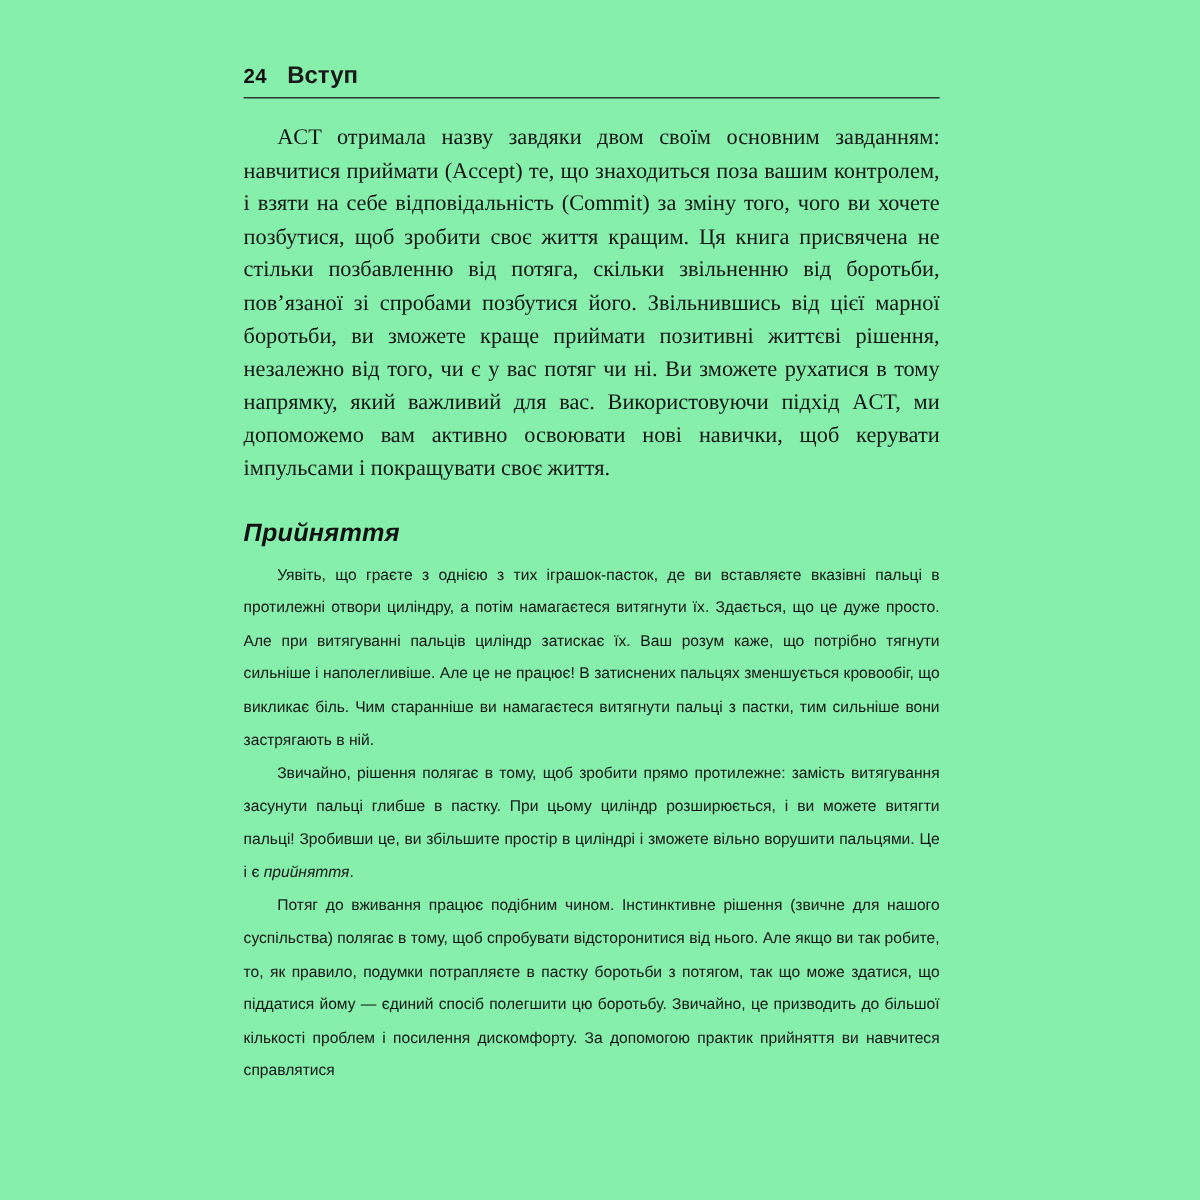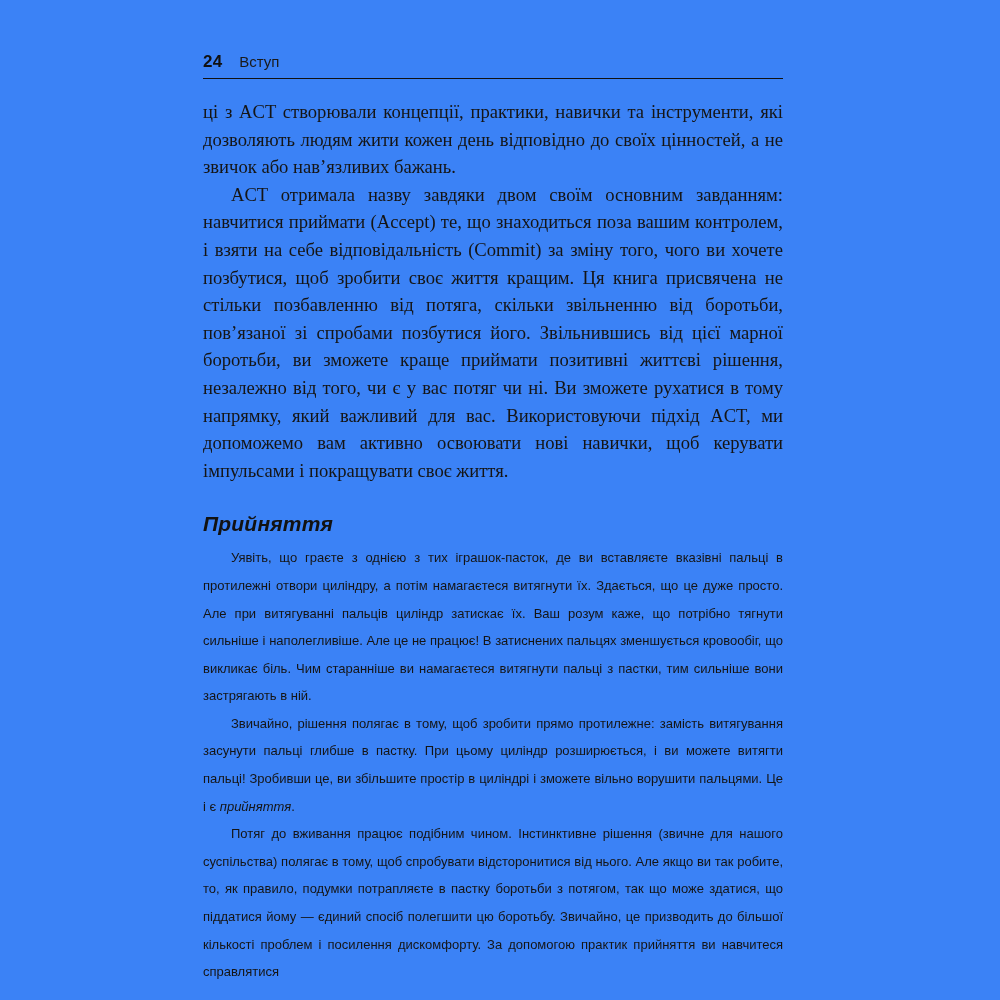--- a/index.html
+++ b/index.html
@@ -11,21 +11,21 @@
     width: 1000px;
     height: 1000px;
     font-family: "Liberation Serif", serif;
     color: #1a1a1a;
     overflow: hidden;
   }
   .page {
     position: relative;
     width: 1000px;
     height: 1000px;
-    background: #3b82f6;
+    background: #86efac;
   }
   .content {
     position: absolute;
     left: 203px;
     top: 52px;
     width: 580px;
   }
   .running-head {
     display: flex;
     align-items: baseline;
@@ -35,22 +35,23 @@
   }
   .folio {
     font-family: "Liberation Sans", sans-serif;
     font-weight: bold;
     font-size: 17px;
     letter-spacing: 0.2px;
     color: #111111;
   }
   .head-title {
     font-family: "Liberation Sans", sans-serif;
-    font-size: 15px;
+    font-size: 20px;
     color: #1a1a1a;
+    font-weight: bold;
   }
   .body-text {
     margin-top: 19px;
     font-size: 18.6px;
     line-height: 27.6px;
     text-align: justify;
     text-justify: inter-word;
     hyphens: manual;
     color: #151515;
   }
@@ -82,21 +83,20 @@
 
 <div class="page">
   <div class="content">
 
     <div class="running-head">
       <span class="folio">24</span>
       <span class="head-title">Вступ</span>
     </div>
 
     <div class="body-text">
-      <p>ці з ACT створювали концепції, практики, навички та інструменти, які дозволяють людям жити кожен день відповідно до своїх цінностей, а не звичок або нав’язливих бажань.</p>
       <p class="indent">ACT отримала назву завдяки двом своїм основним завданням: навчитися приймати (Accept) те, що знаходиться поза вашим контролем, і взяти на себе відповідальність (Commit) за зміну того, чого ви хочете позбутися, щоб зробити своє життя кращим. Ця книга присвячена не стільки позбавленню від потяга, скільки звільненню від боротьби, пов’язаної зі спробами позбутися його. Звільнившись від цієї марної боротьби, ви зможете краще приймати позитивні життєві рішення, незалежно від того, чи є у вас потяг чи ні. Ви зможете рухатися в тому напрямку, який важливий для вас. Використовуючи підхід ACT, ми допоможемо вам активно освоювати нові навички, щоб керувати імпульсами і покращувати своє життя.</p>
     </div>
 
     <div class="section-title">Прийняття</div>
 
     <div class="body-text" style="margin-top:0;">
       <p class="indent sans-run">Уявіть, що граєте з однією з тих іграшок-пасток, де ви вставляєте вказівні пальці в протилежні отвори циліндру, а потім намагаєтеся витягнути їх. Здається, що це дуже просто. Але при витягуванні пальців циліндр затискає їх. Ваш розум каже, що потрібно тягнути сильніше і наполегливіше. Але це не працює! В затиснених пальцях зменшується кровообіг, що викликає біль. Чим старанніше ви намагаєтеся витягнути пальці з пастки, тим сильніше вони застрягають в ній.</p>
       <p class="indent sans-run"><span>Звичайно, рішення полягає в тому, щоб зробити прямо протилежне: замість витягування засунути пальці глибше в пастку. При цьому циліндр розширюється, і ви можете витягти пальці! Зробивши це, ви збільшите простір в циліндрі і зможете вільно ворушити пальцями. Це і є </span><span class="ital">прийняття</span><span>.</span></p>
       <p class="indent sans-run">Потяг до вживання працює подібним чином. Інстинктивне рішення (звичне для нашого суспільства) полягає в тому, щоб спробувати відсторонитися від нього. Але якщо ви так робите, то, як правило, подумки потрапляєте в пастку боротьби з потягом, так що може здатися, що піддатися йому — єдиний спосіб полегшити цю боротьбу. Звичайно, це призводить до більшої кількості проблем і посилення дискомфорту. За допомогою практик прийняття ви навчитеся справлятися</p>
     </div>

